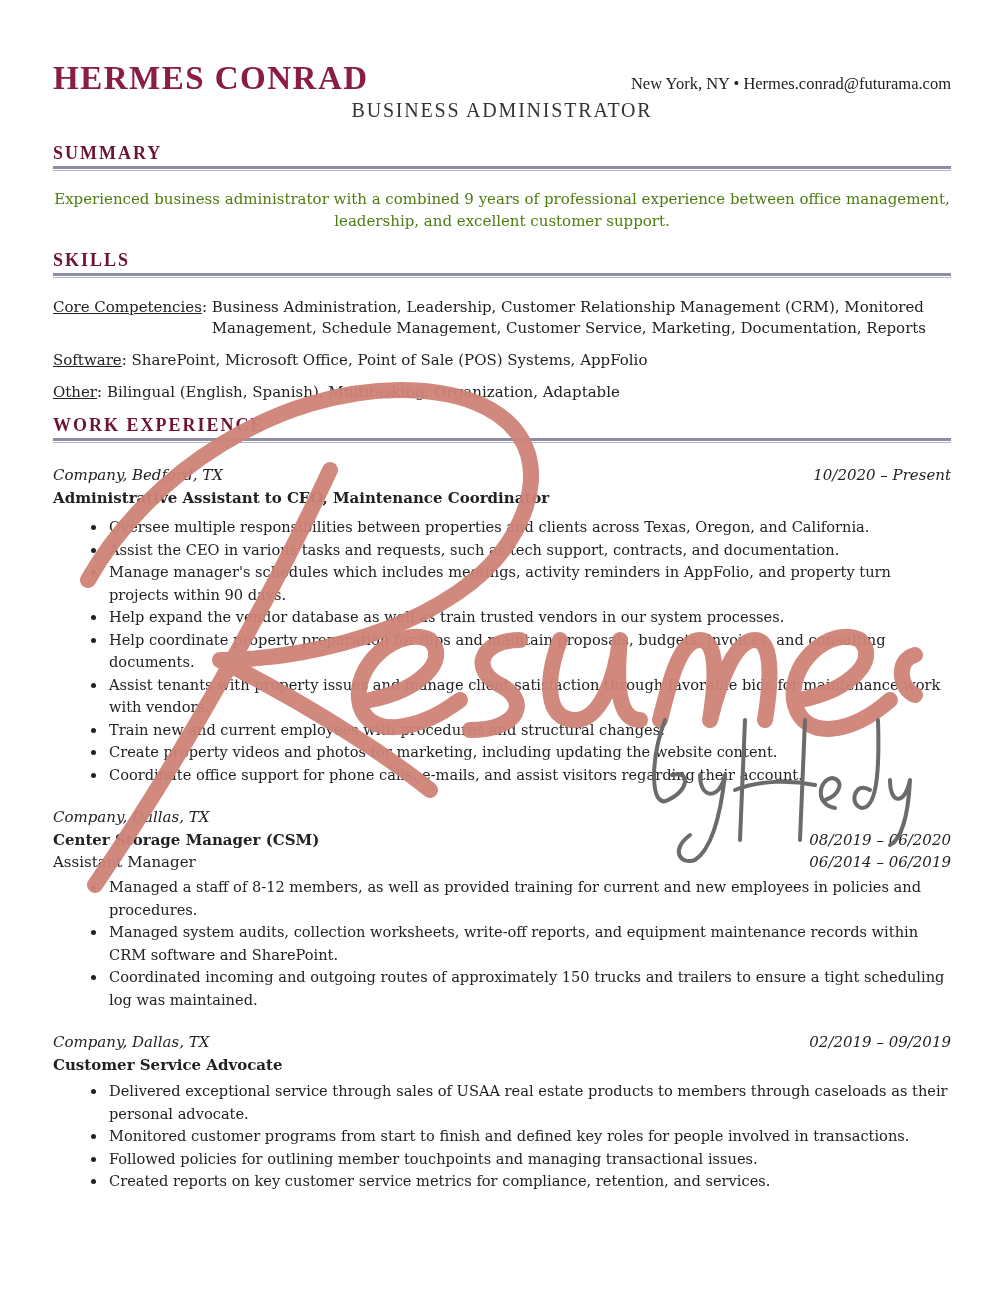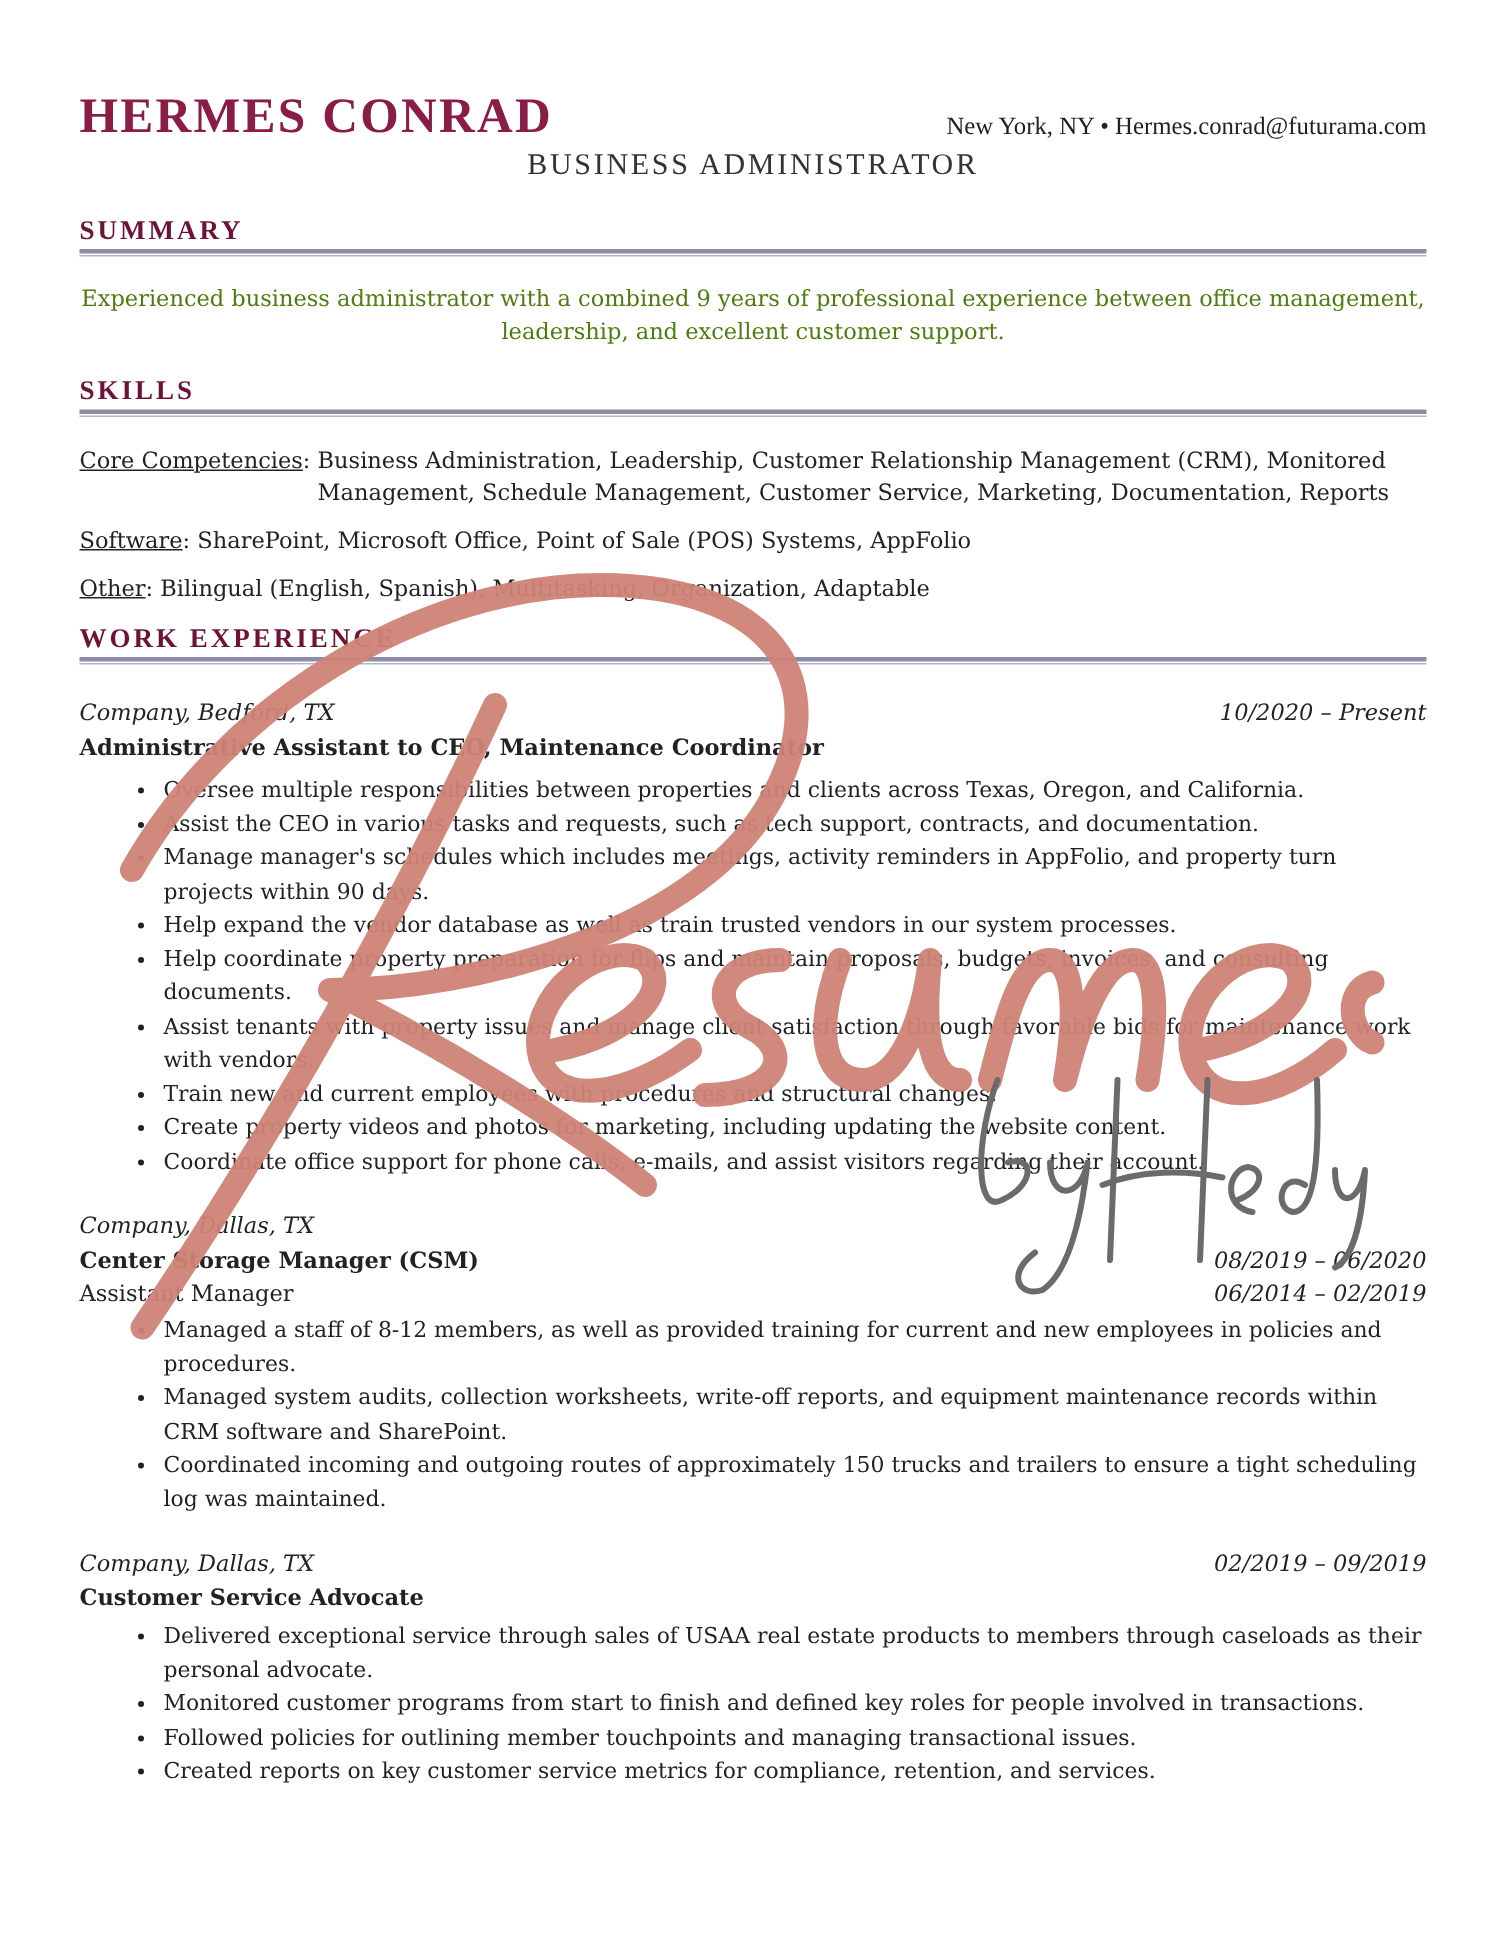--- a/index.html
+++ b/index.html
@@ -97,21 +97,21 @@
       <div class="job-head">
         <span>Company, Dallas, TX</span>
         <span></span>
       </div>
       <div class="job-sub" style="line-height:24px;">
         <span class="job-title">Center Storage Manager (CSM)</span>
         <span class="date">08/2019 – 06/2020</span>
       </div>
       <div class="job-sub">
         <span>Assistant Manager</span>
-        <span class="date">06/2014 – 02/2019</span>
+        <span class="date">06/2014 – 06/2019</span>
       </div>
       <ul class="bullets" style="margin-top:4px;">
         <li>Managed a staff of 8-12 members, as well as provided training for current and new employees in policies and procedures.</li>
         <li>Managed system audits, collection worksheets, write-off reports, and equipment maintenance records within CRM software and SharePoint.</li>
         <li>Coordinated incoming and outgoing routes of approximately 150 trucks and trailers to ensure a tight scheduling log was maintained.</li>
       </ul>
     </div>
 
     <div class="job" style="margin-top:20px;">
       <div class="job-head">

